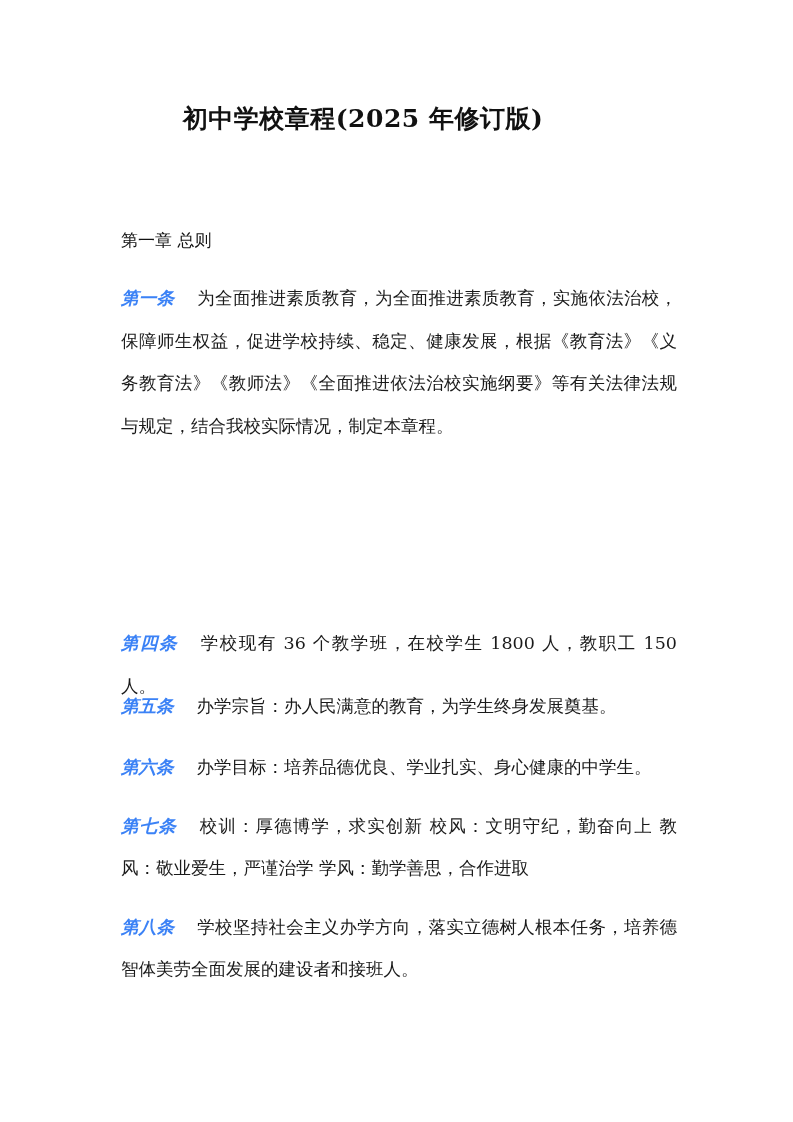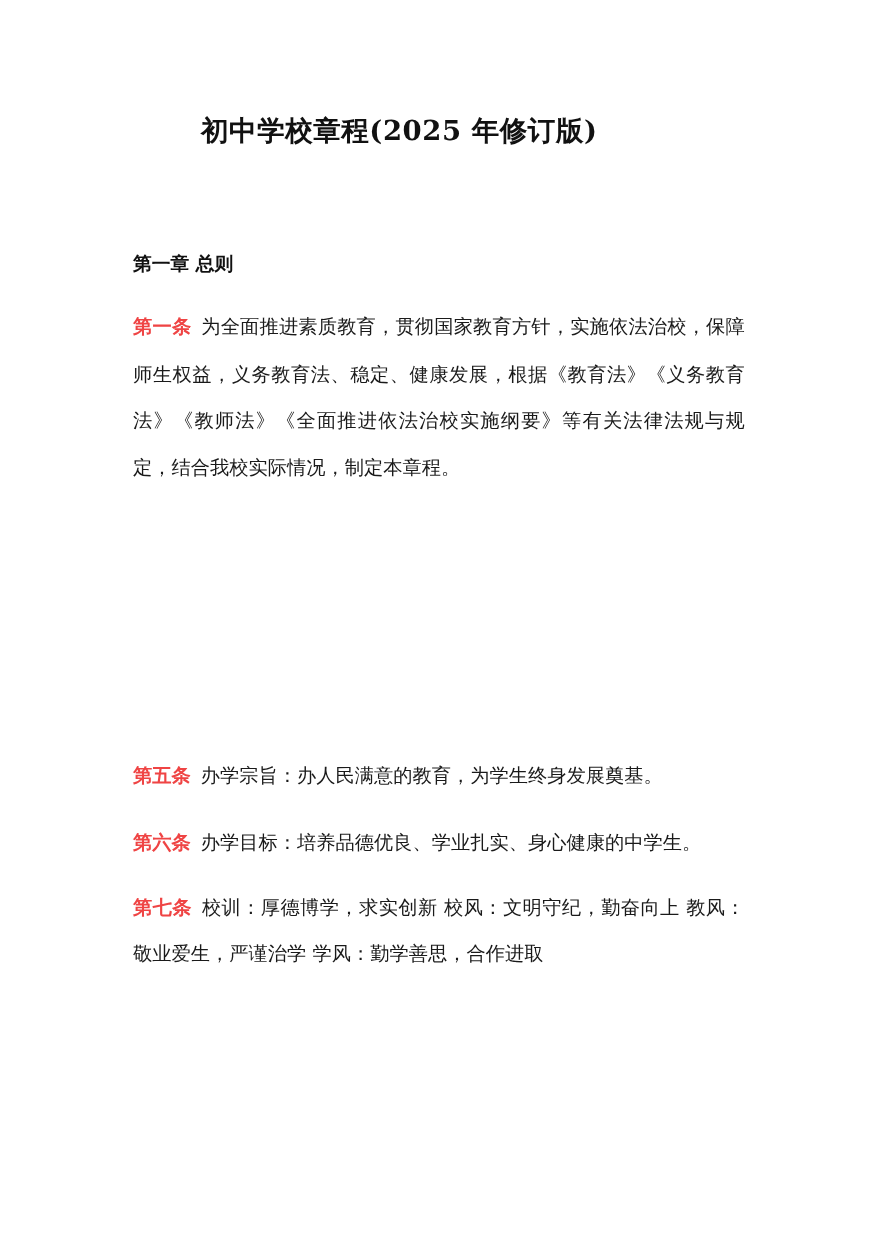--- a/index.html
+++ b/index.html
@@ -32,70 +32,77 @@
       font-weight: bold;
       line-height: 36px;
       letter-spacing: 0.5px;
       color: #111;
     }
     .chapter {
       position: absolute;
       left: 121px;
       top: 228px;
       font-size: 17px;
-      font-weight: bold;
+      font-weight: normal;
       line-height: 24px;
       color: #111;
     }
     .article {
       position: absolute;
       left: 121px;
       width: 556px;
       font-size: 17.5px;
       line-height: 42.6px;
       color: #1a1a1a;
       text-align: justify;
       text-justify: inter-character;
     }
     .article .label {
       font-weight: bold;
-      color: #ef4444;
-      margin-right: 9px;
+      color: #3b82f6;
+      margin-right: 23px;
+      font-style: italic;
     }
     #a1 { top: 277px; }
     #a2 { top: 462px; }
     #a3 { top: 520px; line-height: 42px; }
     #a4 { top: 622px; }
     #a5 { top: 685px; }
     #a6 { top: 746px; }
     #a7 { top: 805px; line-height: 42px; }
     #a8 { top: 906px; line-height: 42px; }
   </style>
 </head>
 <body>
 
 <div class="page">
 
   <h1 class="title" style="margin:0;">初中学校章程(2025 年修订版)</h1>
 
   <div class="chapter">第一章  总则</div>
 
   <p class="article" id="a1" style="margin:0;">
-    <span class="label">第一条</span><span>为全面推进素质教育，贯彻国家教育方针，实施依法治校，保障师生权益，义务教育法、稳定、健康发展，根据《教育法》《义务教育法》《教师法》《全面推进依法治校实施纲要》等有关法律法规与规定，结合我校实际情况，制定本章程。</span>
+    <span class="label">第一条</span><span>为全面推进素质教育，为全面推进素质教育，实施依法治校，保障师生权益，促进学校持续、稳定、健康发展，根据《教育法》《义务教育法》《教师法》《全面推进依法治校实施纲要》等有关法律法规与规定，结合我校实际情况，制定本章程。</span>
   </p>
 
 
 
+  <p class="article" id="a4" style="margin:0;">
+    <span class="label">第四条</span><span>学校现有 36 个教学班，在校学生 1800 人，教职工 150 人。</span>
+  </p>
 
   <p class="article" id="a6" style="margin:0;">
     <span class="label">第六条</span><span>办学目标：培养品德优良、学业扎实、身心健康的中学生。</span>
   </p>
 
   <p class="article" id="a5" style="margin:0;">
     <span class="label">第五条</span><span>办学宗旨：办人民满意的教育，为学生终身发展奠基。</span>
   </p>
 
   <p class="article" id="a7" style="margin:0;">
     <span class="label">第七条</span><span>校训：厚德博学，求实创新  校风：文明守纪，勤奋向上  教风：敬业爱生，严谨治学  学风：勤学善思，合作进取</span>
   </p>
 
+  <p class="article" id="a8" style="margin:0;">
+    <span class="label">第八条</span><span>学校坚持社会主义办学方向，落实立德树人根本任务，培养德智体美劳全面发展的建设者和接班人。</span>
+  </p>
 
 </div>
 
 </body></html>

